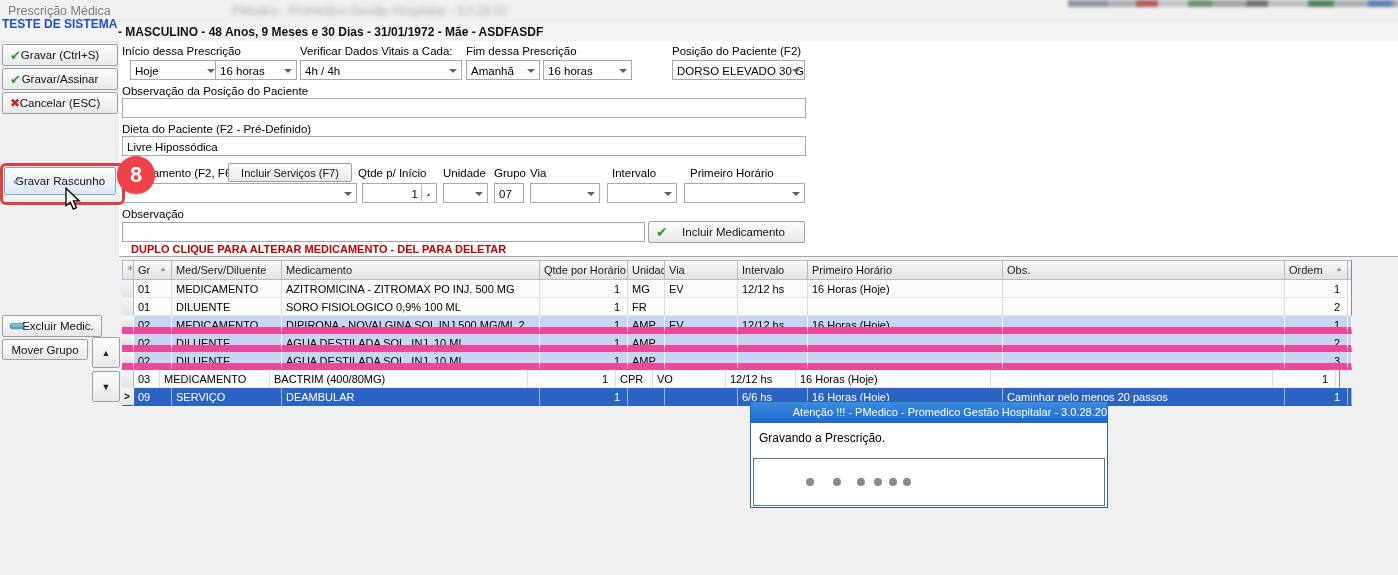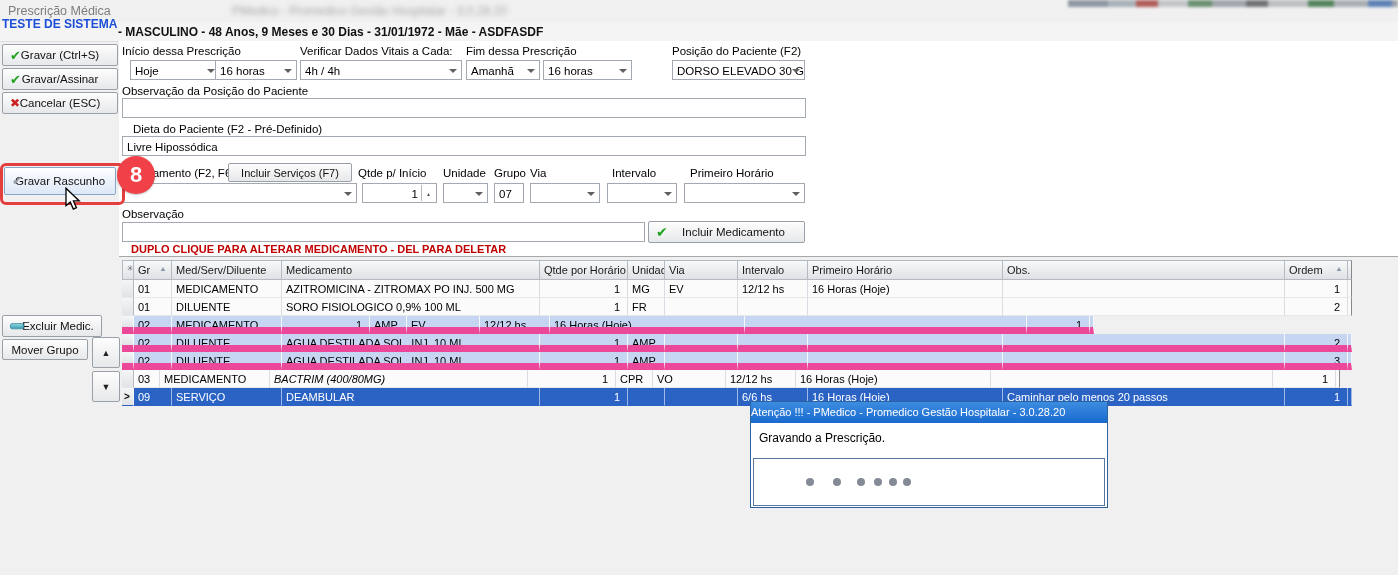--- a/index.html
+++ b/index.html
@@ -64,21 +64,21 @@
   .row.selected .cell{background:#2b63c5;color:#fff;border-bottom:1px solid #2b63c5;border-right:1px solid rgba(255,255,255,.55);}
   .cell.mk{background:linear-gradient(#f4f5f6,#e2e3e6) !important;border-right:1px solid #b4b9c2;
            color:#111 !important;font-weight:700;font-size:10px;padding-left:2px;}
   .cell.green{color:#00a532;}
   .cell.rnum{text-align:right;padding-right:7px;}
   .sliver{border-right:1px solid #888;}
   
   .dialog{left:750px;top:401px;width:358px;height:107px;background:#fff;border:1px solid #2a63a0;
           box-sizing:border-box;z-index:50;}
   .dlg-title{position:absolute;left:0;top:0;right:0;height:21px;background:linear-gradient(#3c8ce0,#1a6ad0);
-             color:#fff;font-size:11px;line-height:21px;white-space:nowrap;overflow:hidden;}
+             color:#fff;font-size:11px;line-height:21px;padding-left:6px;white-space:nowrap;overflow:hidden;text-align:right;}
   .dlg-msg{position:absolute;left:8px;top:29px;font-size:12px;color:#000;}
   .dlg-panel{position:absolute;left:2px;top:56px;width:350px;height:46px;background:#fff;border:1px solid #54789f;}
   .dot{position:absolute;width:8px;height:8px;border-radius:50%;background:#848b96;top:19px;}
 </style>
 </head>
 <body>
 
 <div class="stage">
 
   <div class="abs tabbar"></div>
@@ -151,21 +151,21 @@
   </div>
   <div class="combo" style="left:672px;top:60px;width:133px;">
     <span>DORSO ELEVADO 30 G</span><span class="cmb-arrow"></span>
   </div>
 
   <span class="lbl" style="left:122px;top:85px;">Observação da Posição do Paciente</span>
   <div class="tbox" style="left:122px;top:98px;width:684px;">
     <span></span>
   </div>
 
-  <span class="lbl" style="left:133px;top:123px;">Dieta do Paciente (F2 - Pré-Definido)</span>
+  <span class="lbl" style="left:122px;top:123px;">Dieta do Paciente (F2 - Pré-Definido)</span>
   <div class="tbox" style="left:122px;top:136px;width:684px;">
     <span>Livre Hipossódica</span>
   </div>
 
   <span class="lbl" style="left:122px;top:167px;">Medicamento (F2, F6)</span>
   <div class="btn" style="left:228px;top:163px;width:124px;height:19px;font-size:11px;">
     <span>Incluir Serviços (F7)</span>
   </div>
   <span class="lbl" style="left:358px;top:167px;">Qtde p/ Início</span>
   <span class="lbl" style="left:443px;top:167px;">Unidade</span>
@@ -273,20 +273,21 @@
         <div class="cell" style="width: 70px;"></div>
         <div class="cell" style="width: 195px;"></div>
         <div class="cell" style="width: 282px;"></div>
         <div class="cell rnum" style="width: 63px;">2</div>
         <div class="cell sliver" style="width: 4px; padding: 0px;"></div>
       </div>
       <div class="row group">
         <div class="cell mk" style="width: 12px;"></div>
         <div class="cell" style="width: 38px;">02</div>
         <div class="cell" style="width: 110px;">MEDICAMENTO</div>
+        <div class="cell" style="width: 258px;">DIPIRONA - NOVALGINA  SOL INJ  500 MG/ML 2</div>
         <div class="cell rnum" style="width: 88px;">1</div>
         <div class="cell" style="width: 37px;">AMP</div>
         <div class="cell" style="width: 73px;">EV</div>
         <div class="cell" style="width: 70px;">12/12 hs</div>
         <div class="cell" style="width: 195px;">16 Horas (Hoje)</div>
         <div class="cell" style="width: 282px;"></div>
         <div class="cell rnum" style="width: 63px;">1</div>
         <div class="cell sliver" style="width: 4px; padding: 0px;"></div>
       </div>
       <div class="row group">
@@ -314,21 +315,21 @@
         <div class="cell" style="width: 70px;"></div>
         <div class="cell" style="width: 195px;"></div>
         <div class="cell" style="width: 282px;"></div>
         <div class="cell rnum" style="width: 63px;">3</div>
         <div class="cell sliver" style="width: 4px; padding: 0px;"></div>
       </div>
       <div class="row plain">
         <div class="cell mk" style="width: 12px;"></div>
         <div class="cell" style="width: 26px;">03</div>
         <div class="cell" style="width: 110px;">MEDICAMENTO</div>
-        <div class="cell" style="width: 258px; font-style: italic;">BACTRIM (400/80MG)</div>
+        <div class="cell" style="width: 258px;">BACTRIM (400/80MG)</div>
         <div class="cell rnum" style="width: 88px;">1</div>
         <div class="cell" style="width: 37px;">CPR</div>
         <div class="cell" style="width: 73px;">VO</div>
         <div class="cell" style="width: 70px;">12/12 hs</div>
         <div class="cell" style="width: 195px;">16 Horas (Hoje)</div>
         <div class="cell" style="width: 282px;"></div>
         <div class="cell rnum" style="width: 63px;">1</div>
         <div class="cell sliver" style="width: 4px; padding: 0px;"></div>
       </div>
       <div class="row selected">

